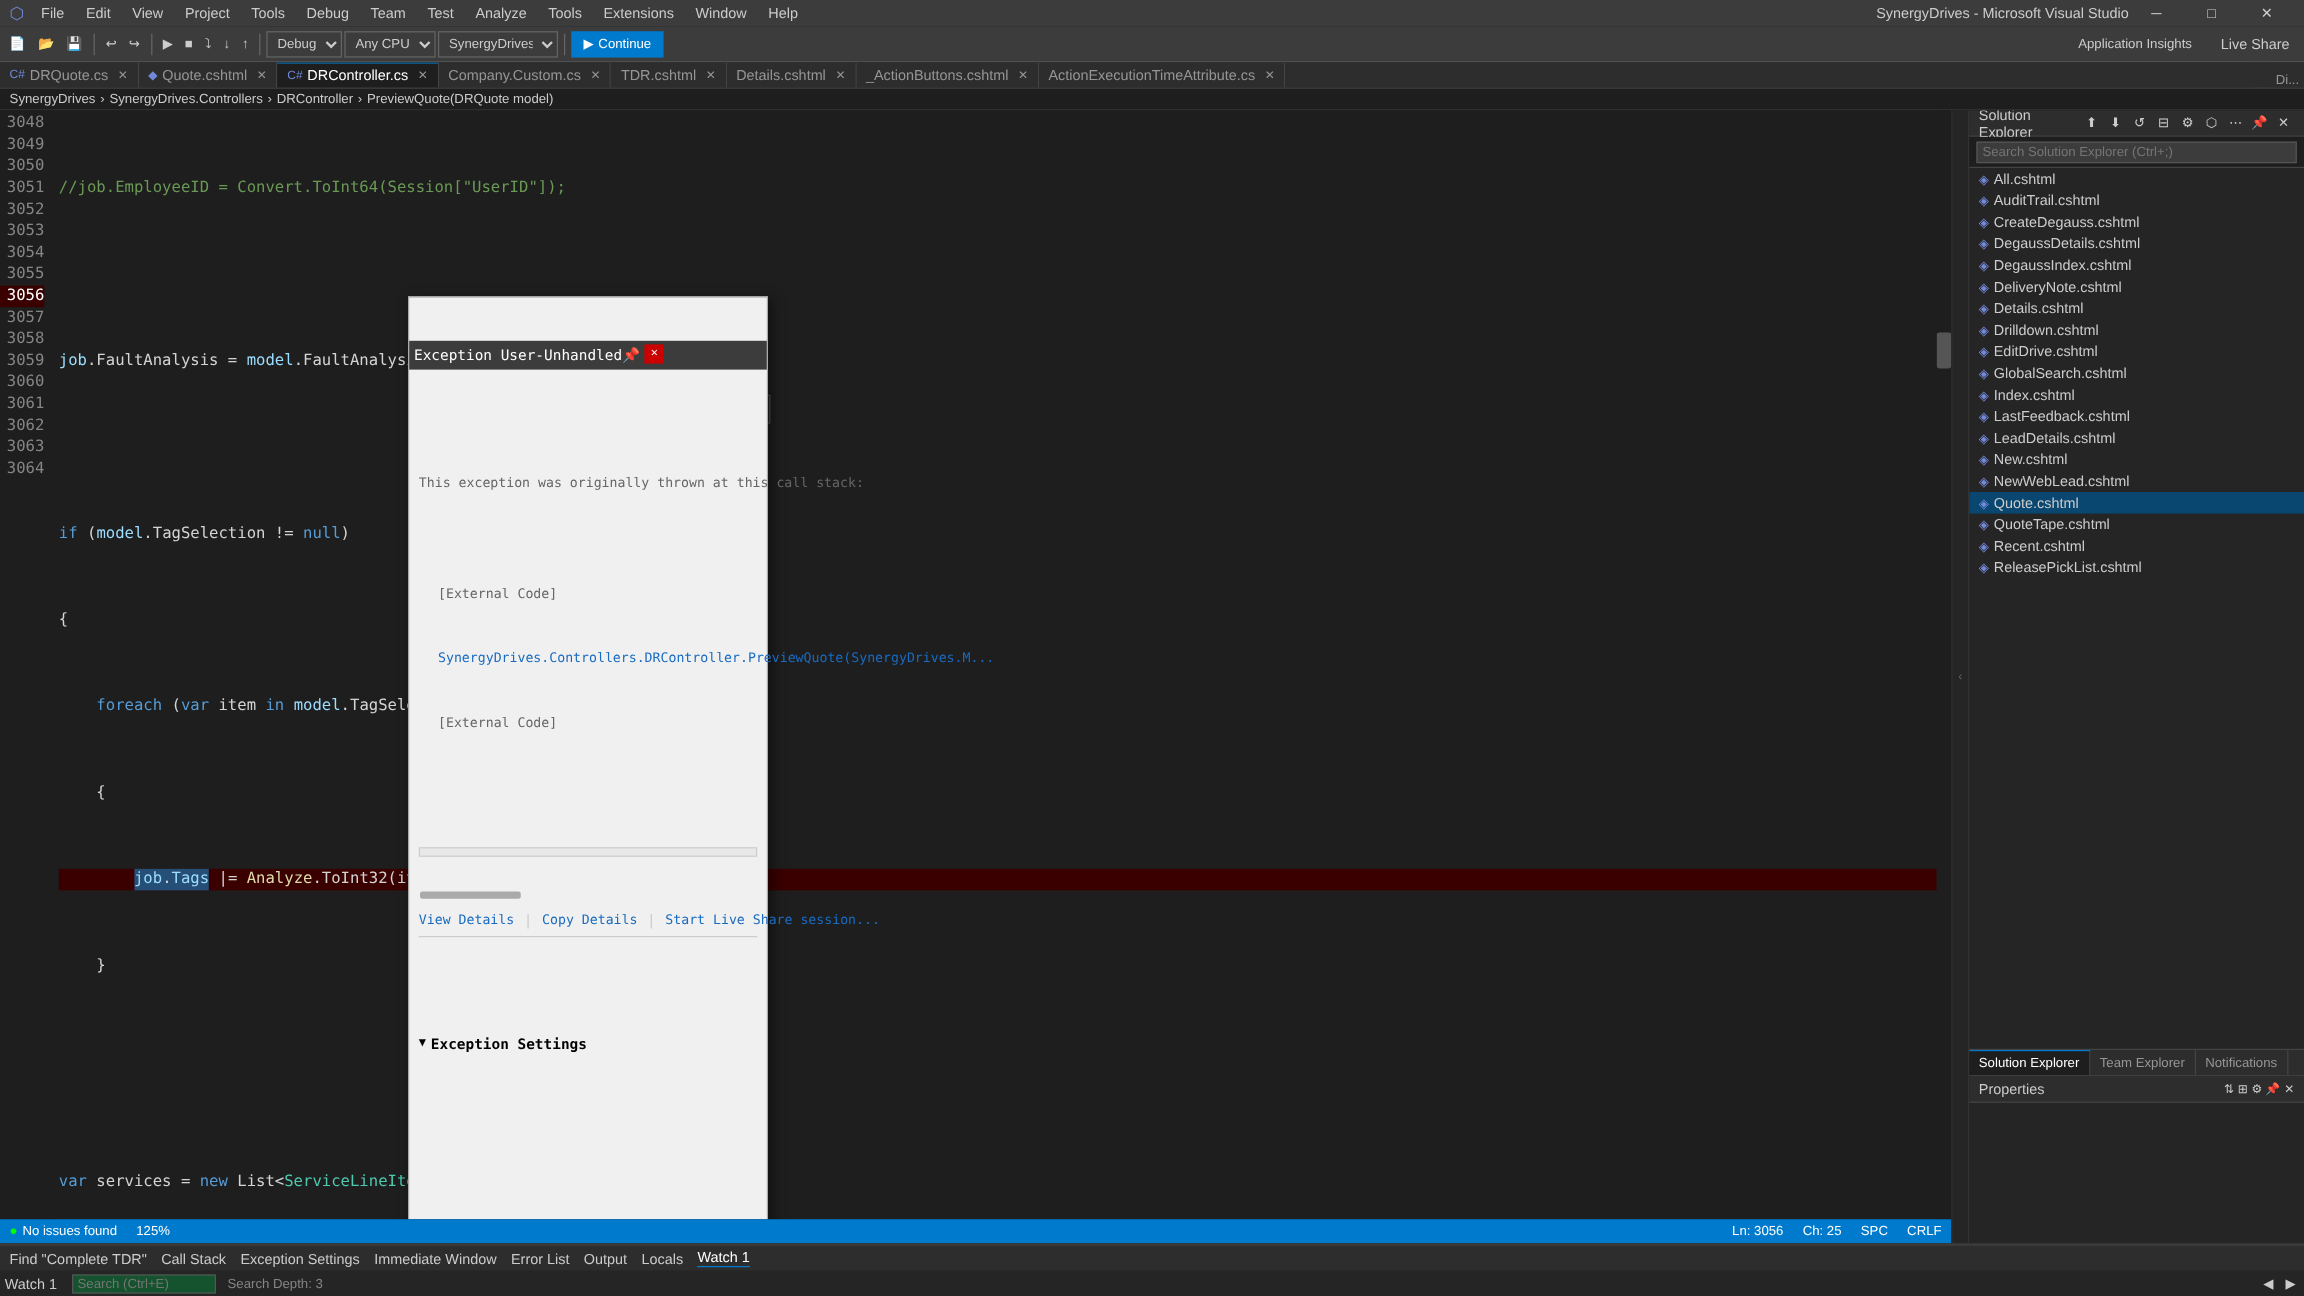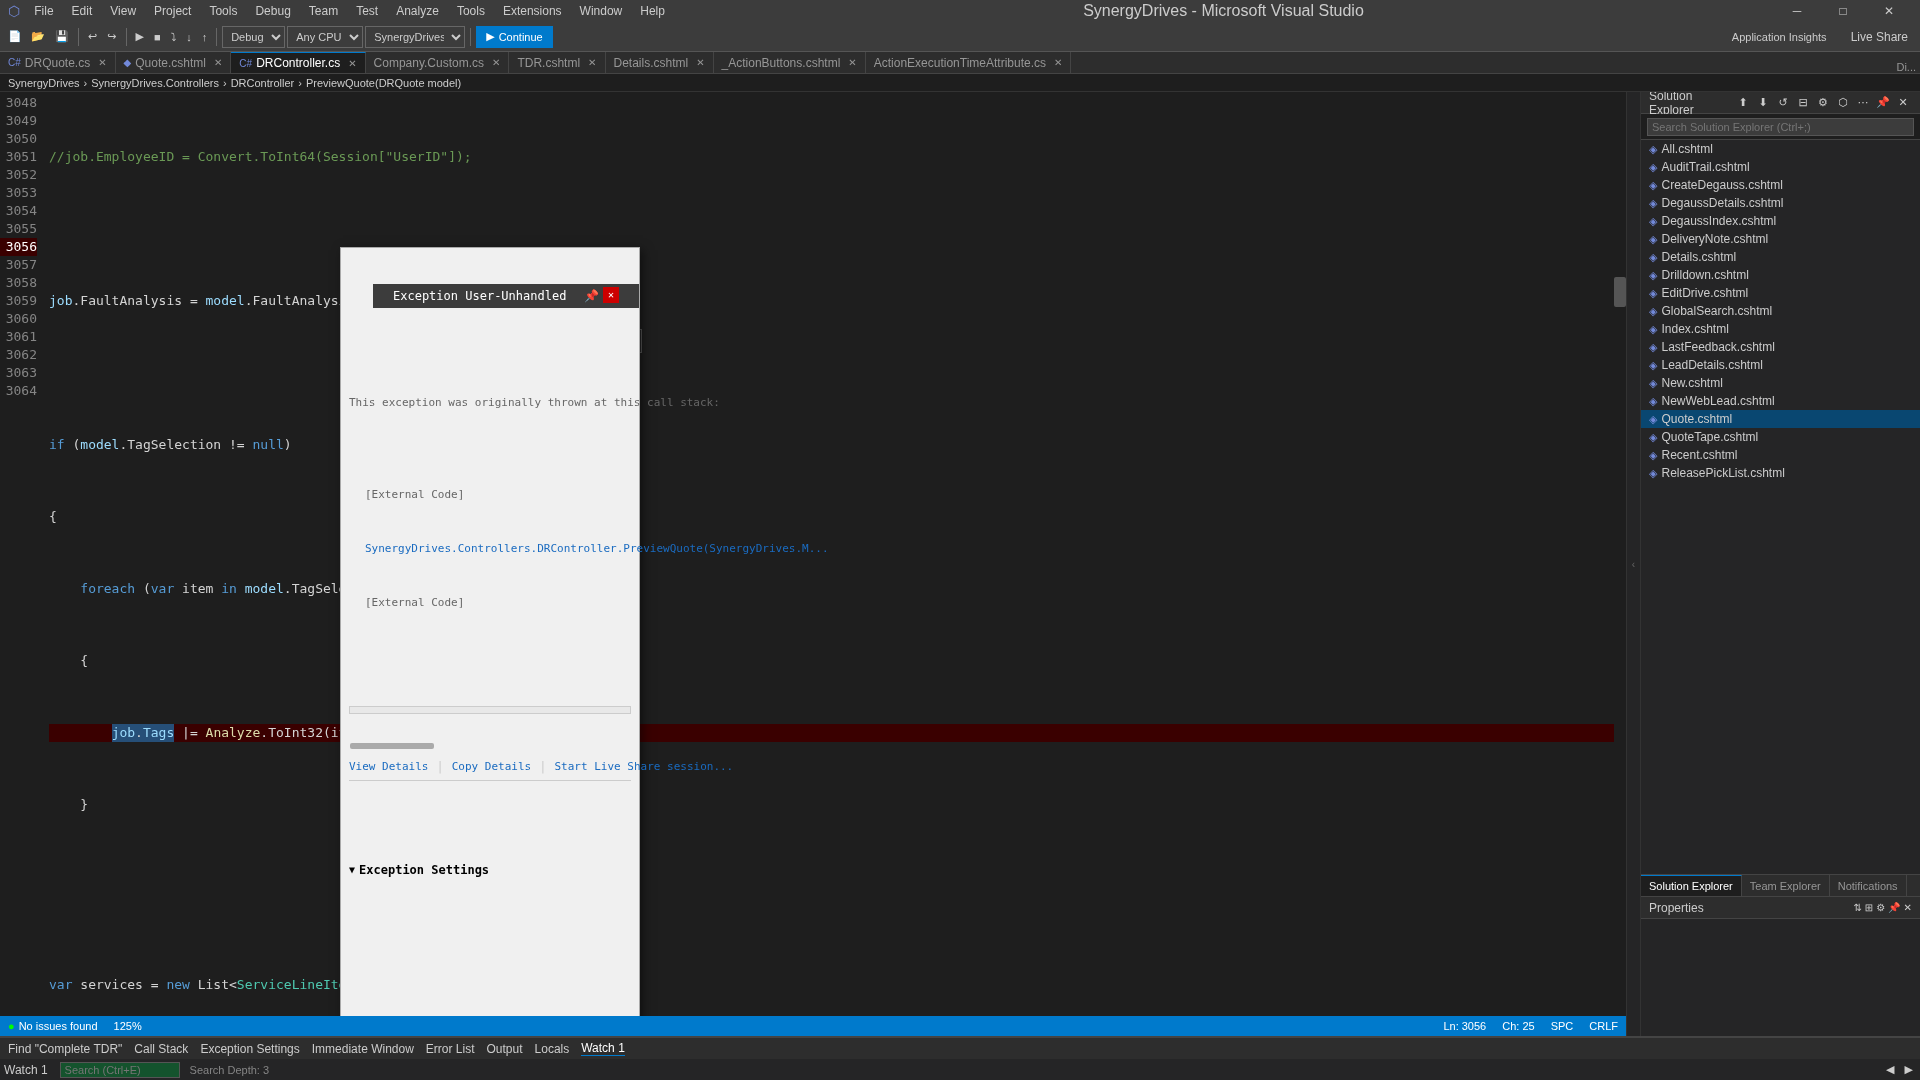--- a/index.html
+++ b/index.html
@@ -26,21 +26,21 @@
     #menu-bar {
       display: flex;
       gap: 2px;
       font-size: 12px;
     }
     .menu-item {
       padding: 2px 8px;
       cursor: pointer;
       color: #cccccc;
     }
-    .title-center { flex: 1; text-align: center; font-size: 16px; color: #cccccc; }
+    .title-center { flex: 1; text-align: right; font-size: 12px; color: #cccccc; }
     .title-buttons { display: flex; gap: 0; }
     .title-btn {
       width: 46px;
       height: 22px;
       display: flex;
       align-items: center;
       justify-content: center;
       cursor: pointer;
       color: #cccccc;
       font-size: 12px;
@@ -202,26 +202,25 @@
       background: #f0f0f0;
       border: 1px solid #aaa;
       box-shadow: 3px 3px 10px rgba(0,0,0,0.5);
       z-index: 100;
       font-size: 12px;
       color: #000;
     }
     #exception-dialog .dialog-title-bar {
       background: #3c3c3c;
       color: #fff;
-      padding: 3px 20px;
-      display: flex;
-      justify-content: space-between;
-      align-items: center;
-      font-size: 12px;
-      margin-left: 32px;
+      padding: 3px 4px;
+      display: flex;
+      justify-content: flex-start;
+      align-items: center;
+      font-size: 12px;
     }
     #exception-dialog .dialog-title-bar .close-btn {
       cursor: pointer;
       width: 16px;
       height: 16px;
       background: #cc0000;
       display: flex;
       align-items: center;
       justify-content: center;
       font-size: 10px;

